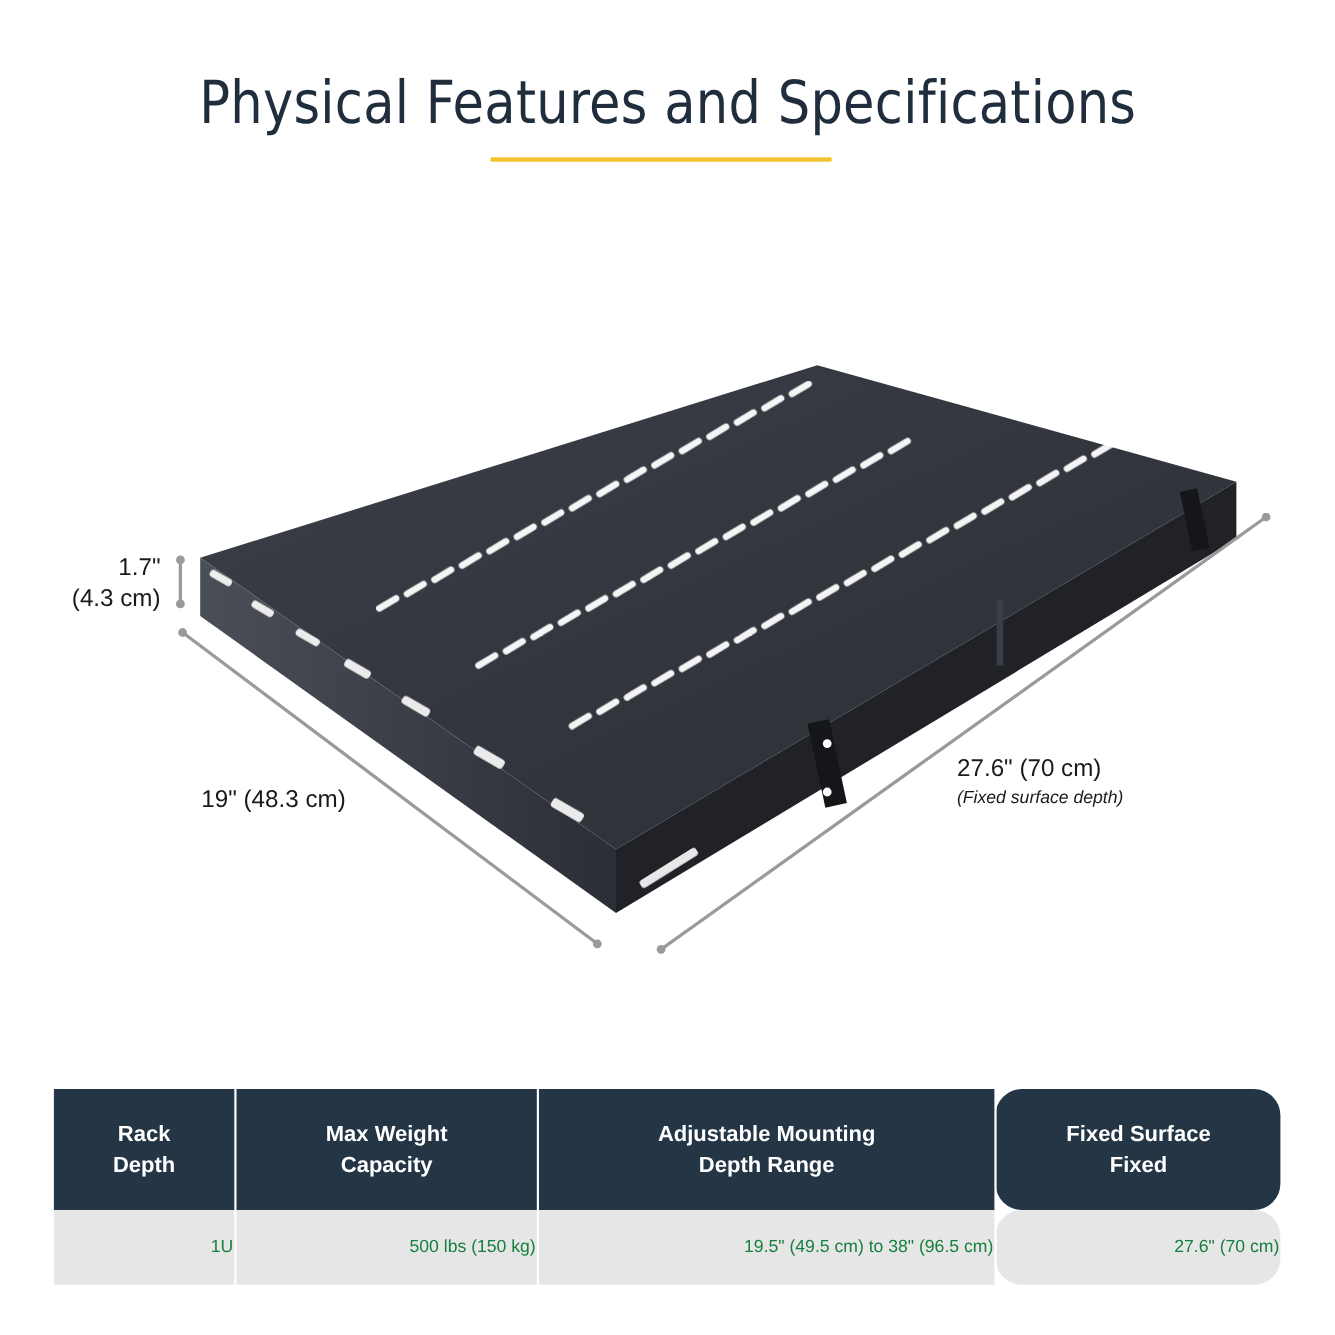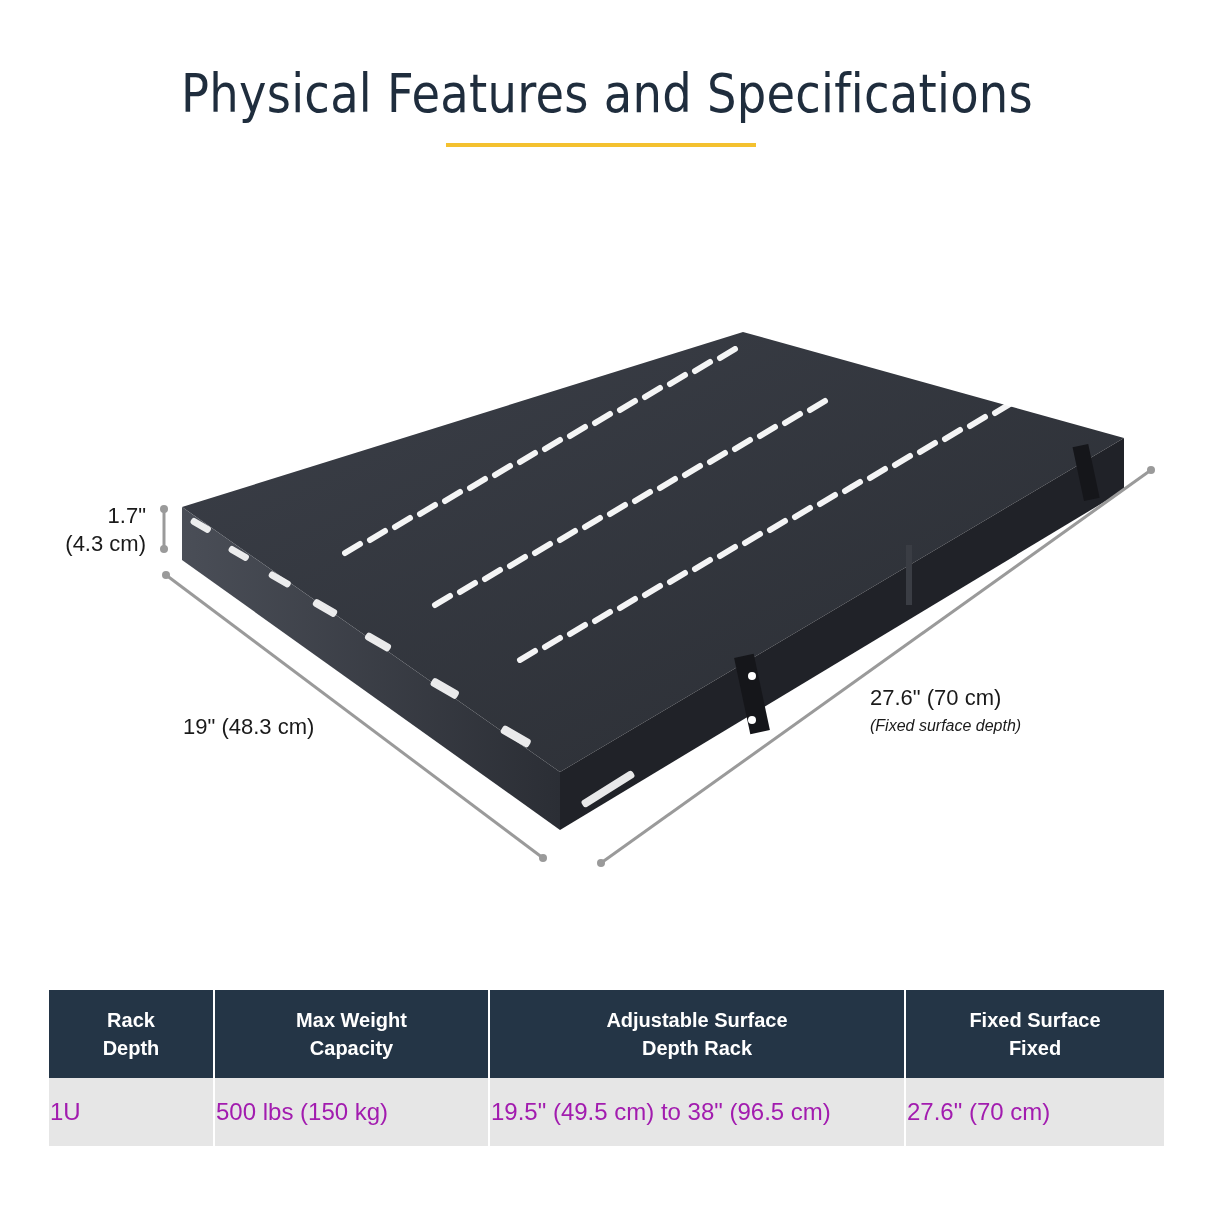--- a/index.html
+++ b/index.html
@@ -7,24 +7,24 @@
          font-family: "Liberation Sans", sans-serif; color: #1d2b3a; }
   .title { position: absolute; top: 62px; left: 0; width: 1214px; text-align: center;
            font-size: 54px; font-weight: 300; color: #1f2d3d; letter-spacing: 0.3px;
            font-family: "DejaVu Sans", sans-serif; font-weight: normal; transform: scaleX(0.86); }
   .title-underline { position: absolute; top: 143px; left: 446px; width: 310px; height: 4px; background: #f4c12f; }
   .product { position: absolute; left: 0; top: 300px; width: 1214px; height: 600px; }
   .dim-label { position: absolute; font-size: 22px; color: #1a1a1a; line-height: 28px; }
   .dim-italic { font-style: italic; font-size: 16px; }
   .table { position: absolute; top: 990px; left: 49px; width: 1115px; border-collapse: collapse; }
   .table th { background: #243546; color: #ffffff; font-weight: bold; font-size: 20px; line-height: 28px;
-              padding: 0; height: 88px; border-right: 2px solid #ffffff; text-align: center; }
-  .table td { background: #e6e6e6; color: #a21caf; font-size: 24px; height: 66px; text-align: left;
+              padding: 11px; height: 88px; border-right: 2px solid #ffffff; text-align: center; }
+  .table td { background: #e6e6e6; color: #15803d; font-size: 16px; height: 66px; text-align: right;
               border-right: 2px solid #ffffff; }
-  .table th:last-child, .table td:last-child { border-right: none; }
+  .table th:last-child, .table td:last-child { border-right: none; border-radius: 24px; }
   .hdr-line { display: block; }
 </style>
 </head>
 <body>
 
 <div class="title">Physical Features and Specifications</div>
 <div class="title-underline"></div>
 
 <svg class="product" viewBox="0 300 1214 600" width="1214" height="600">
   <defs>
@@ -150,22 +150,22 @@
     <tr>
       <th>
         <span class="hdr-line">Rack</span>
         <span class="hdr-line">Depth</span>
       </th>
       <th>
         <span class="hdr-line">Max Weight</span>
         <span class="hdr-line">Capacity</span>
       </th>
       <th>
-        <span class="hdr-line">Adjustable Surface</span>
-        <span class="hdr-line">Depth Rack</span>
+        <span class="hdr-line">Adjustable Mounting</span>
+        <span class="hdr-line">Depth Range</span>
       </th>
       <th>
         <span class="hdr-line">Fixed Surface</span>
         <span class="hdr-line">Fixed</span>
       </th>
     </tr>
   </thead>
   <tbody>
     <tr>
       <td>1U</td>

